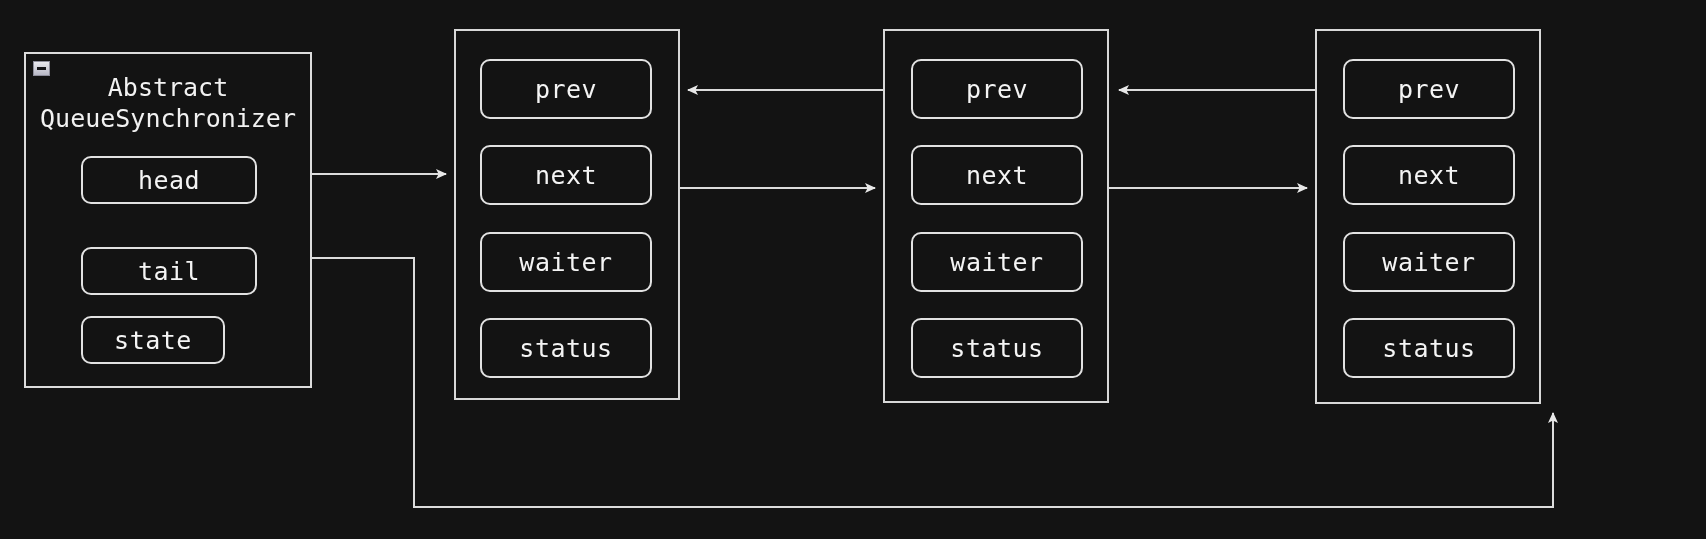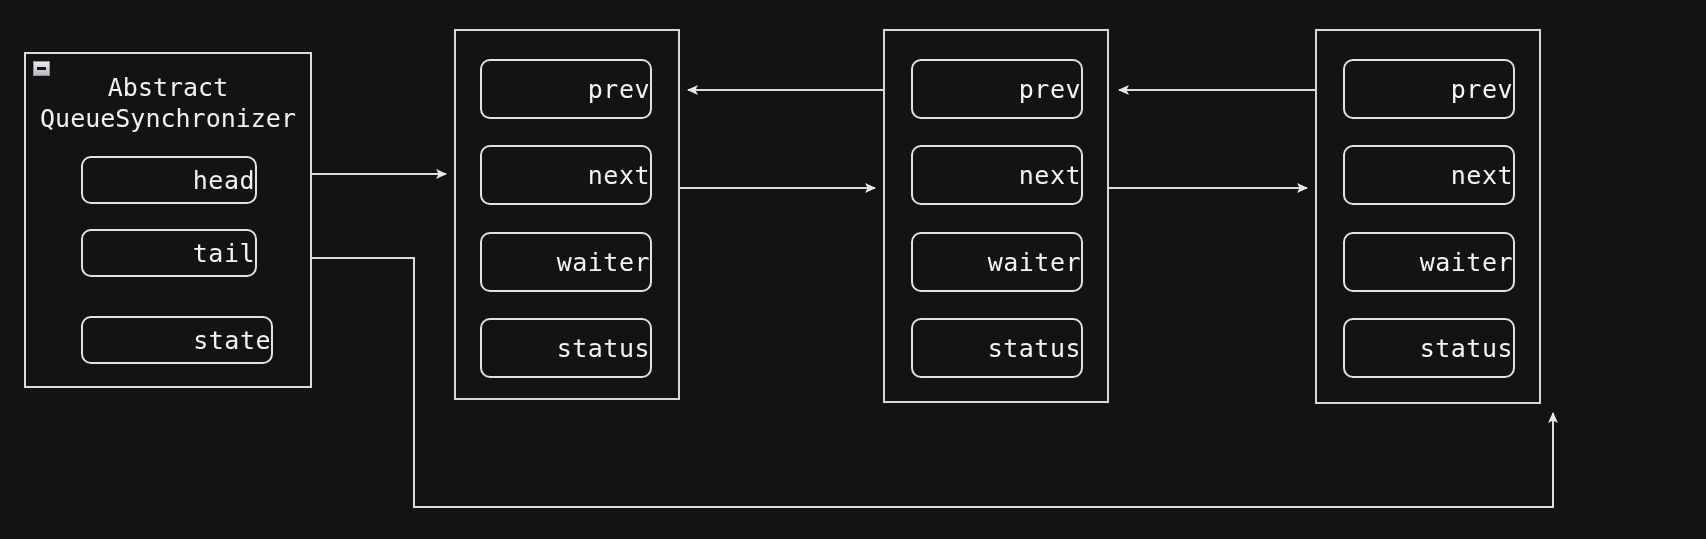--- a/index.html
+++ b/index.html
@@ -35,21 +35,21 @@
   .field{
     position:absolute;
     box-sizing:border-box;
     border:2px solid #e2e2e2;
     border-radius:10px;
     background:#131313;
     color:#f4f4f4;
     font-size:25px;
     display:flex;
     align-items:center;
-    justify-content:flex-end;
+    justify-content:center;
     letter-spacing:0.5px;
   }
 
   .collapse-icon{
     position:absolute;
     left:7px;top:7px;
     width:17px;height:15px;
     background:linear-gradient(#e9e9ef,#b9b9c6);
     border:1px solid #8e8e9c;
     box-sizing:border-box;
@@ -95,24 +95,24 @@
   <div class="node class-node" style="left:24px;top:52px;width:288px;height:336px;">
     <div class="collapse-icon">
       <i></i>
     </div>
     <div class="class-title">Abstract
 QueueSynchronizer</div>
 
     <div class="field" style="left:55px;top:102px;width:176px;height:48px;">
       <span>head</span>
     </div>
-    <div class="field" style="left:55px;top:175px;width:176px;height:48px;">
+    <div class="field" style="left:55px;top:193px;width:176px;height:48px;">
       <span>tail</span>
     </div>
-    <div class="field" style="left:55px;top:262px;width:192px;height:48px;">
+    <div class="field" style="left:55px;top:262px;width:144px;height:48px;">
       <span>state</span>
     </div>
   </div>
 
   <div class="node" style="left:454px;top:29px;width:226px;height:371px;">
     <div class="field" style="left:24px;top:28px;width:172px;height:60px;">
       <span>prev</span>
     </div>
     <div class="field" style="left:24px;top:114px;width:172px;height:60px;">
       <span>next</span>

